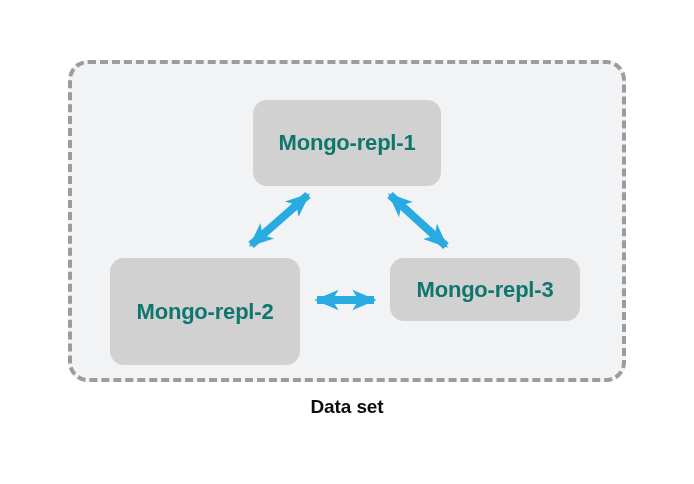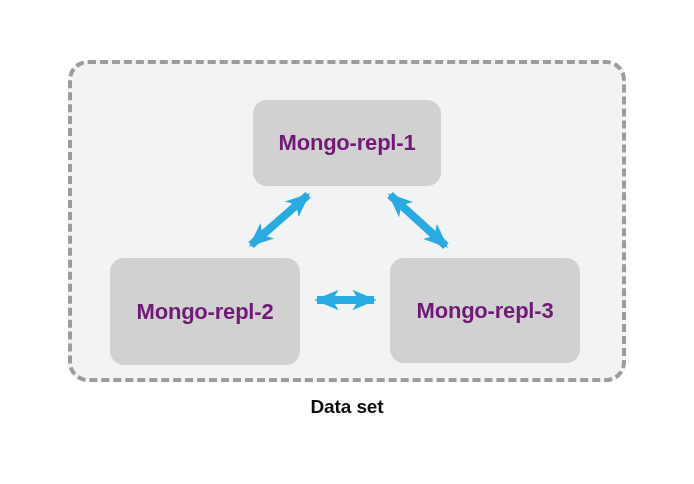--- a/index.html
+++ b/index.html
@@ -38,41 +38,41 @@
     background: #d1d1d1;
     border-radius: 14px;
     display: flex;
     align-items: center;
     justify-content: center;
   }
   .node-label {
     font-family: "Liberation Sans", sans-serif;
     font-size: 22px;
     font-weight: 600;
-    color: #701a75;
+    color: #0f766e;
     letter-spacing: -0.2px;
     white-space: nowrap;
   }
   #node-repl-1 {
     left: 253px;
     top: 100px;
     width: 188px;
     height: 86px;
   }
   #node-repl-2 {
     left: 110px;
     top: 258px;
     width: 190px;
     height: 107px;
   }
   #node-repl-3 {
     left: 390px;
     top: 258px;
     width: 190px;
-    height: 105px;
+    height: 63px;
   }
 
   
   #arrow-layer {
     position: absolute;
     left: 0;
     top: 0;
     width: 694px;
     height: 484px;
     pointer-events: none;

